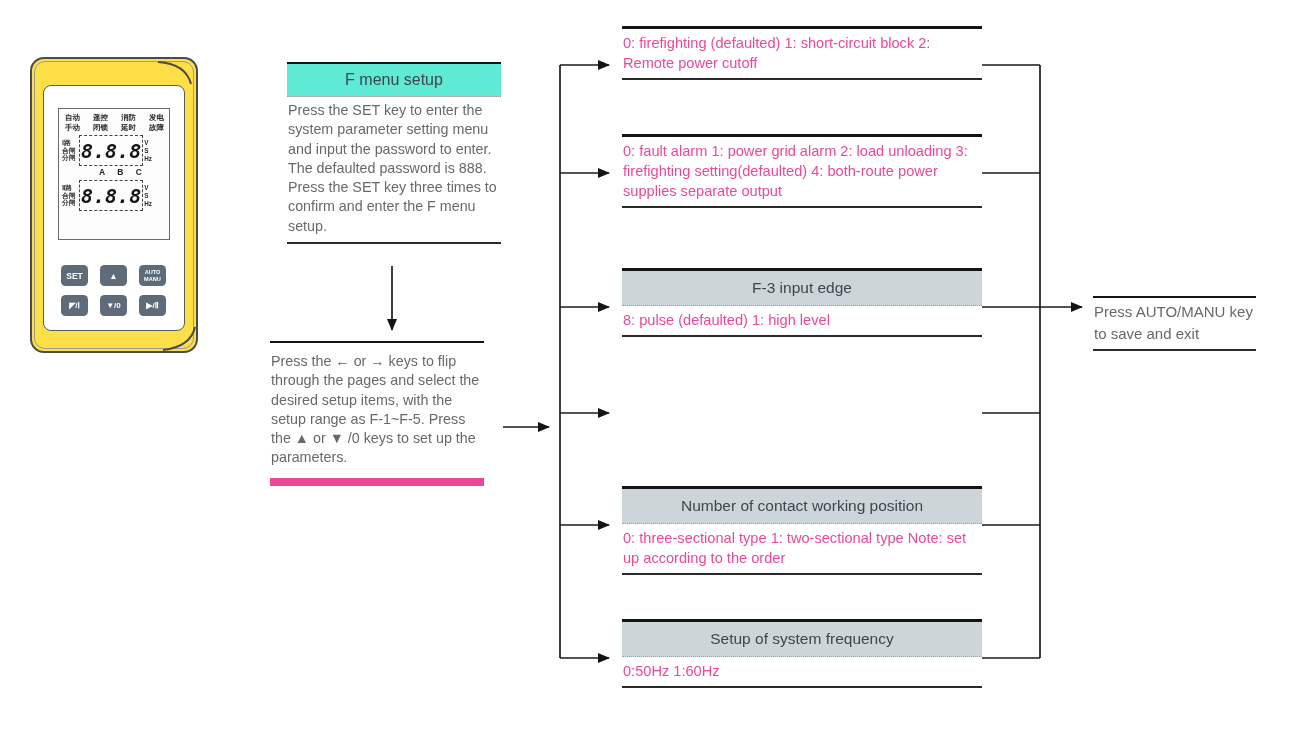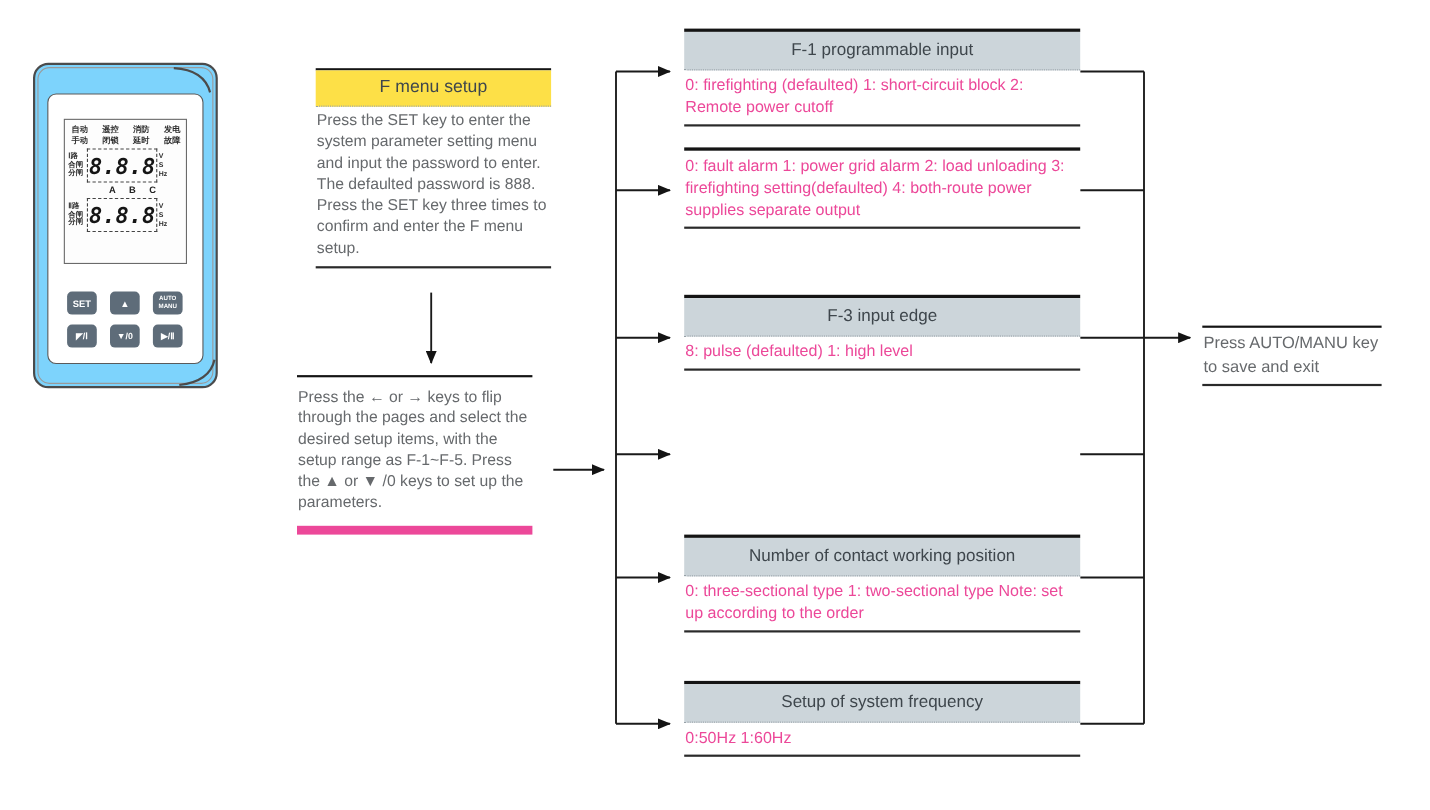--- a/index.html
+++ b/index.html
@@ -4,21 +4,21 @@
 <style>
   * { margin:0; padding:0; box-sizing:border-box; }
   html,body { width:1300px; height:736px; background:#ffffff; font-family:"Liberation Sans", sans-serif; }
   .canvas { position:relative; width:1300px; height:736px; background:#fff; overflow:hidden; }
 
   
   svg.connectors { position:absolute; left:0; top:0; z-index:1; }
 
   
   .device { position:absolute; left:30px; top:57px; width:168px; height:296px;
-            border:2.2px solid #4b4b4b; border-radius:14px; background:#7dd3fc; z-index:2; }
+            border:2.2px solid #4b4b4b; border-radius:14px; background:#fde047; z-index:2; }
   .device::before { content:""; position:absolute; inset:2px; border:1px solid #9a9a9a; border-radius:11px; }
   .panel { position:absolute; left:11px; top:26px; right:11px; bottom:20px;
            border:1.5px solid #5a5a5a; border-radius:8px; background:#fff; }
   .lcd { position:absolute; left:14px; top:22px; width:112px; height:132px;
          border:1px solid #6a6a6a; background:#fdfdfd; padding:4px 2px 2px 3px; }
   .status-rows { display:flex; flex-direction:column; gap:1px; padding:0 3px; }
   .status-row { display:flex; justify-content:space-between; font-size:7.5px; line-height:9px; color:#2b2b2b; font-weight:bold; }
   .route-row { display:flex; align-items:center; margin-top:3px; }
   .route-labels { width:17px; font-size:6.8px; line-height:7.6px; color:#2b2b2b; font-weight:bold; }
   .digits-box { border:1.5px dashed #444; height:31px; display:flex; align-items:center; padding:0 1px;
@@ -30,21 +30,21 @@
               grid-template-columns:repeat(3, 27px); column-gap:12px; row-gap:9px; }
   .btn { height:21px; background:#5e6c79; border-radius:4.5px; color:#fff; display:flex;
          align-items:center; justify-content:center; font-size:8.5px; font-weight:bold; }
   .btn.auto { flex-direction:column; font-size:5.6px; line-height:6.2px; }
   .btn.glyph { font-size:8px; }
   .curls { position:absolute; left:0; top:0; pointer-events:none; }
 
   
   .block { position:absolute; z-index:2; background:#fff; }
   .step1 { left:287px; top:62px; width:214px; border-top:2.5px solid #141414; border-bottom:2px solid #2a2a2a; }
-  .step1 .hdr { height:33px; background:#fde047; display:flex; align-items:center; justify-content:center;
+  .step1 .hdr { height:33px; background:#5eead4; display:flex; align-items:center; justify-content:center;
                 font-size:16px; color:#3e464c; border-bottom:1.5px dotted #97a1a7; }
   .step1 .bd { font-size:14.3px; line-height:19.3px; color:#66696c; padding:4px 0 6px 1px; }
   .step2 { left:270px; top:341px; width:214px; border-top:2px solid #141414; border-bottom:8px solid #ec4899; }
   .step2 .bd { font-size:14.3px; line-height:19.3px; color:#66696c; padding:9px 0 10px 1px; }
 
   
   .item { position:absolute; left:622px; width:360px; border-top:3px solid #141414; z-index:2; background:#fff; }
   .item .hdr { height:35px; background:#ccd5da; display:flex; align-items:center; justify-content:center;
                font-size:15.5px; color:#3e464c; border-bottom:1.5px dotted #97a1a7; }
   .item .bd { font-size:14.6px; line-height:20px; color:#ec4899; padding:4px 2px 5px 1px; border-bottom:2px solid #2a2a2a; }
@@ -159,21 +159,20 @@
   <div class="block step1">
     <div class="hdr">F menu setup</div>
     <div class="bd">Press the SET key to enter the system parameter setting menu and input the password to enter. The defaulted password is 888. Press the SET key three times to confirm and enter the F menu setup.</div>
   </div>
 
   <div class="block step2">
     <div class="bd">Press the ← or → keys to flip through the pages and select the desired setup items, with the setup range as F-1~F-5. Press the ▲ or ▼ /0 keys to set up the parameters.</div>
   </div>
 
   <div class="item i1">
-    <div class="hdr">F-1 programmable input</div>
     <div class="bd">0: firefighting (defaulted)  1: short-circuit block 2: Remote power cutoff</div>
   </div>
   <div class="item i2">
     <div class="bd">0: fault alarm  1: power grid alarm 2: load unloading  3: firefighting setting(defaulted)  4: both-route power supplies separate output</div>
   </div>
   <div class="item i3">
     <div class="hdr">F-3 input edge</div>
     <div class="bd">8: pulse (defaulted)  1: high level</div>
   </div>
   <div class="item i5">

